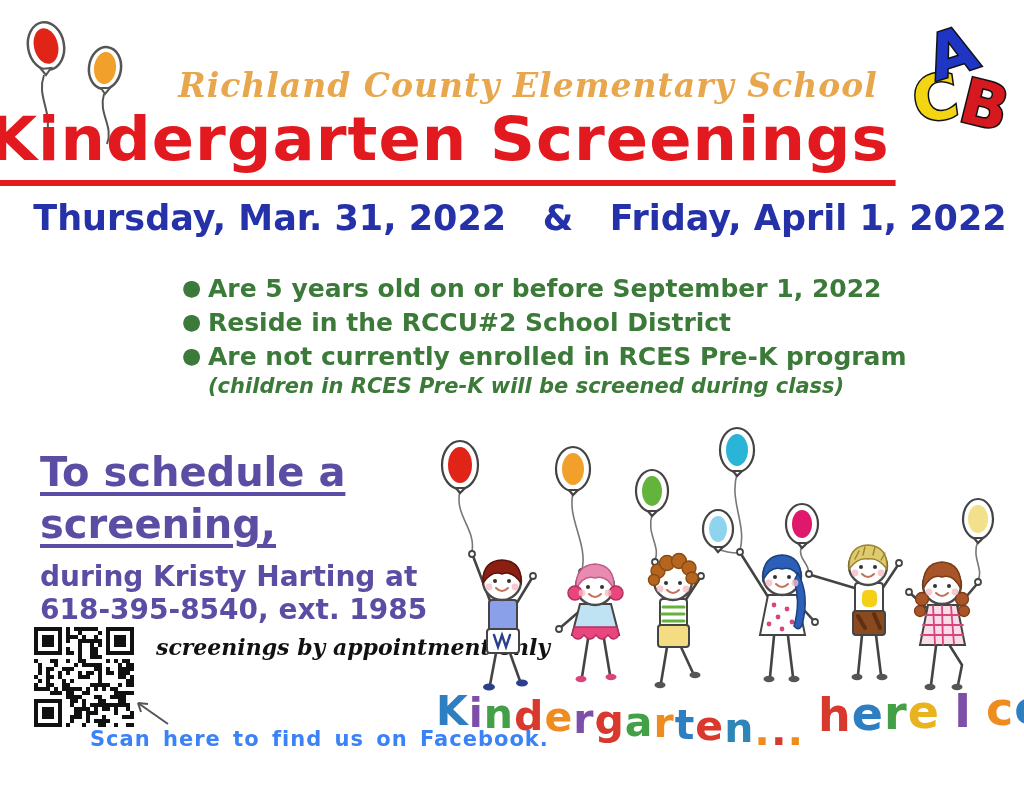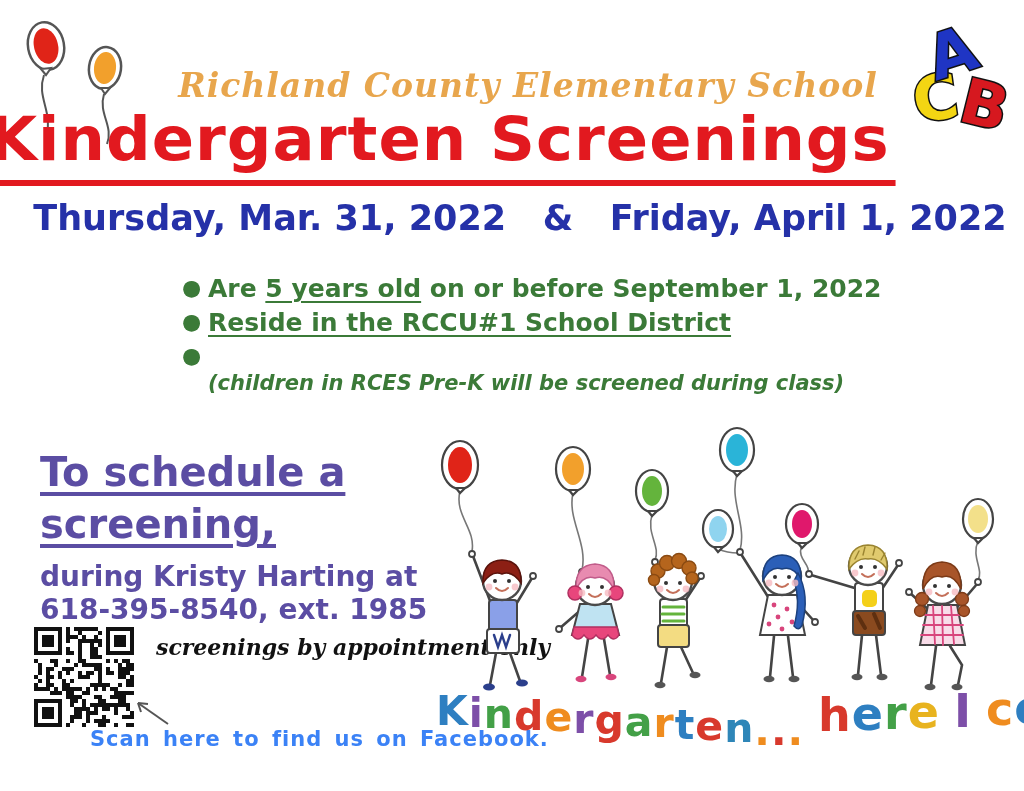--- a/index.html
+++ b/index.html
@@ -24,21 +24,21 @@
   }
   .dates{
     left:8px;top:198px;width:1024px;text-align:center;white-space:pre;
     font-size:35px;font-weight:bold;color:#2531a8;letter-spacing:0px;
   }
   
   .req{left:64px;top:270px;width:920px;color:#3b7a38;}
   .req-intro{font-size:24px;font-weight:bold;}
   .req-item{display:flex;margin-left:118px;margin-top:5px;font-size:25px;font-weight:bold;line-height:1.15;}
   .req-bullet{width:26px;flex:none;font-size:22px;}
-  .req-underline{text-decoration:underline;text-decoration-thickness:2px;text-underline-offset:4px;}
+  .req-underline{text-decoration-thickness:2px;text-underline-offset:4px;}
   .req-note{margin-left:144px;margin-top:3px;font-size:21px;font-weight:bold;font-style:italic;}
   
   .sched{left:40px;top:446px;width:400px;text-align:left;color:#5b4da3;}
   .sched-h{font-size:40px;font-weight:bold;line-height:1.3;
     text-decoration:underline;text-decoration-thickness:4px;text-underline-offset:6px;}
   .sched-c{font-size:28px;font-weight:bold;line-height:1.18;margin-top:10px;}
   
   .qr{left:34px;top:627px;width:100px;height:100px;}
   .appt-note{
     left:156px;top:634px;font-family:"DejaVu Serif","Liberation Serif",serif;
@@ -94,24 +94,25 @@
   </div>
   <div class="abs dates">Thursday, Mar. 31, 2022   &amp;   Friday, April 1, 2022</div>
 
   <div class="abs req">
     <div class="req-item">
       <span class="req-bullet">●</span>
       <span><span>Are </span><span class="req-underline">5 years old</span><span> on or before September 1, 2022</span></span>
     </div>
     <div class="req-item">
       <span class="req-bullet">●</span>
-      <span><span></span><span class="req-underline">Reside in the RCCU#1 School District</span><span></span></span>
+      <span><span></span><span class="req-underline">Reside in the RCCU#2 School District</span><span></span></span>
     </div>
     <div class="req-item">
       <span class="req-bullet">●</span>
+      <span><span>Are not currently enrolled in RCES Pre-K program</span><span class="req-underline"></span><span></span></span>
     </div>
     <div class="req-note">(children in RCES Pre-K will be screened during class)</div>
   </div>
 
   <div class="abs sched">
     <div class="sched-h">To schedule a</div>
     <div class="sched-h">screening,</div>
     <div class="sched-c">
       <div>during Kristy Harting at</div>
       <div>618-395-8540, ext. 1985</div>

